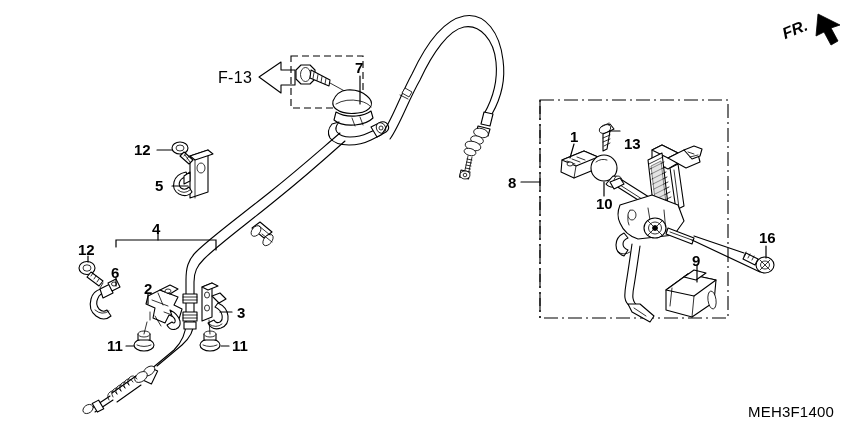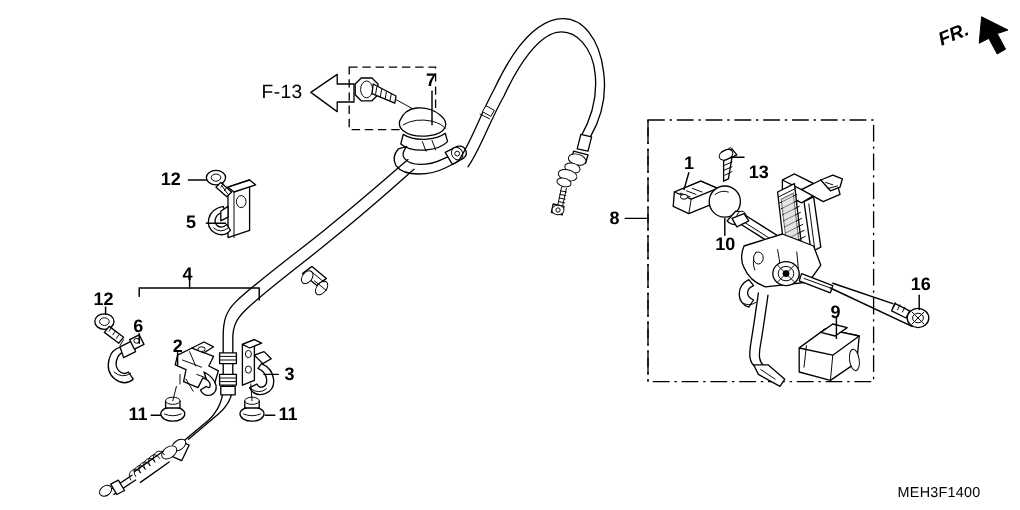--- a/index.html
+++ b/index.html
@@ -38,21 +38,21 @@
     letter-spacing: 0.3px;
   }
   .lbl-fr {
     font-size: 16px;
     font-weight: bold;
     font-style: italic;
     transform: rotate(-22deg);
     transform-origin: left bottom;
   }
   .lbl-code {
-    font-size: 12px;
+    font-size: 15px;
     font-weight: normal;
     letter-spacing: 0.2px;
   }
 </style>
 </head>
 <body>
 
 <div id="page">
 
   <svg id="artwork" viewBox="0 0 850 425">

